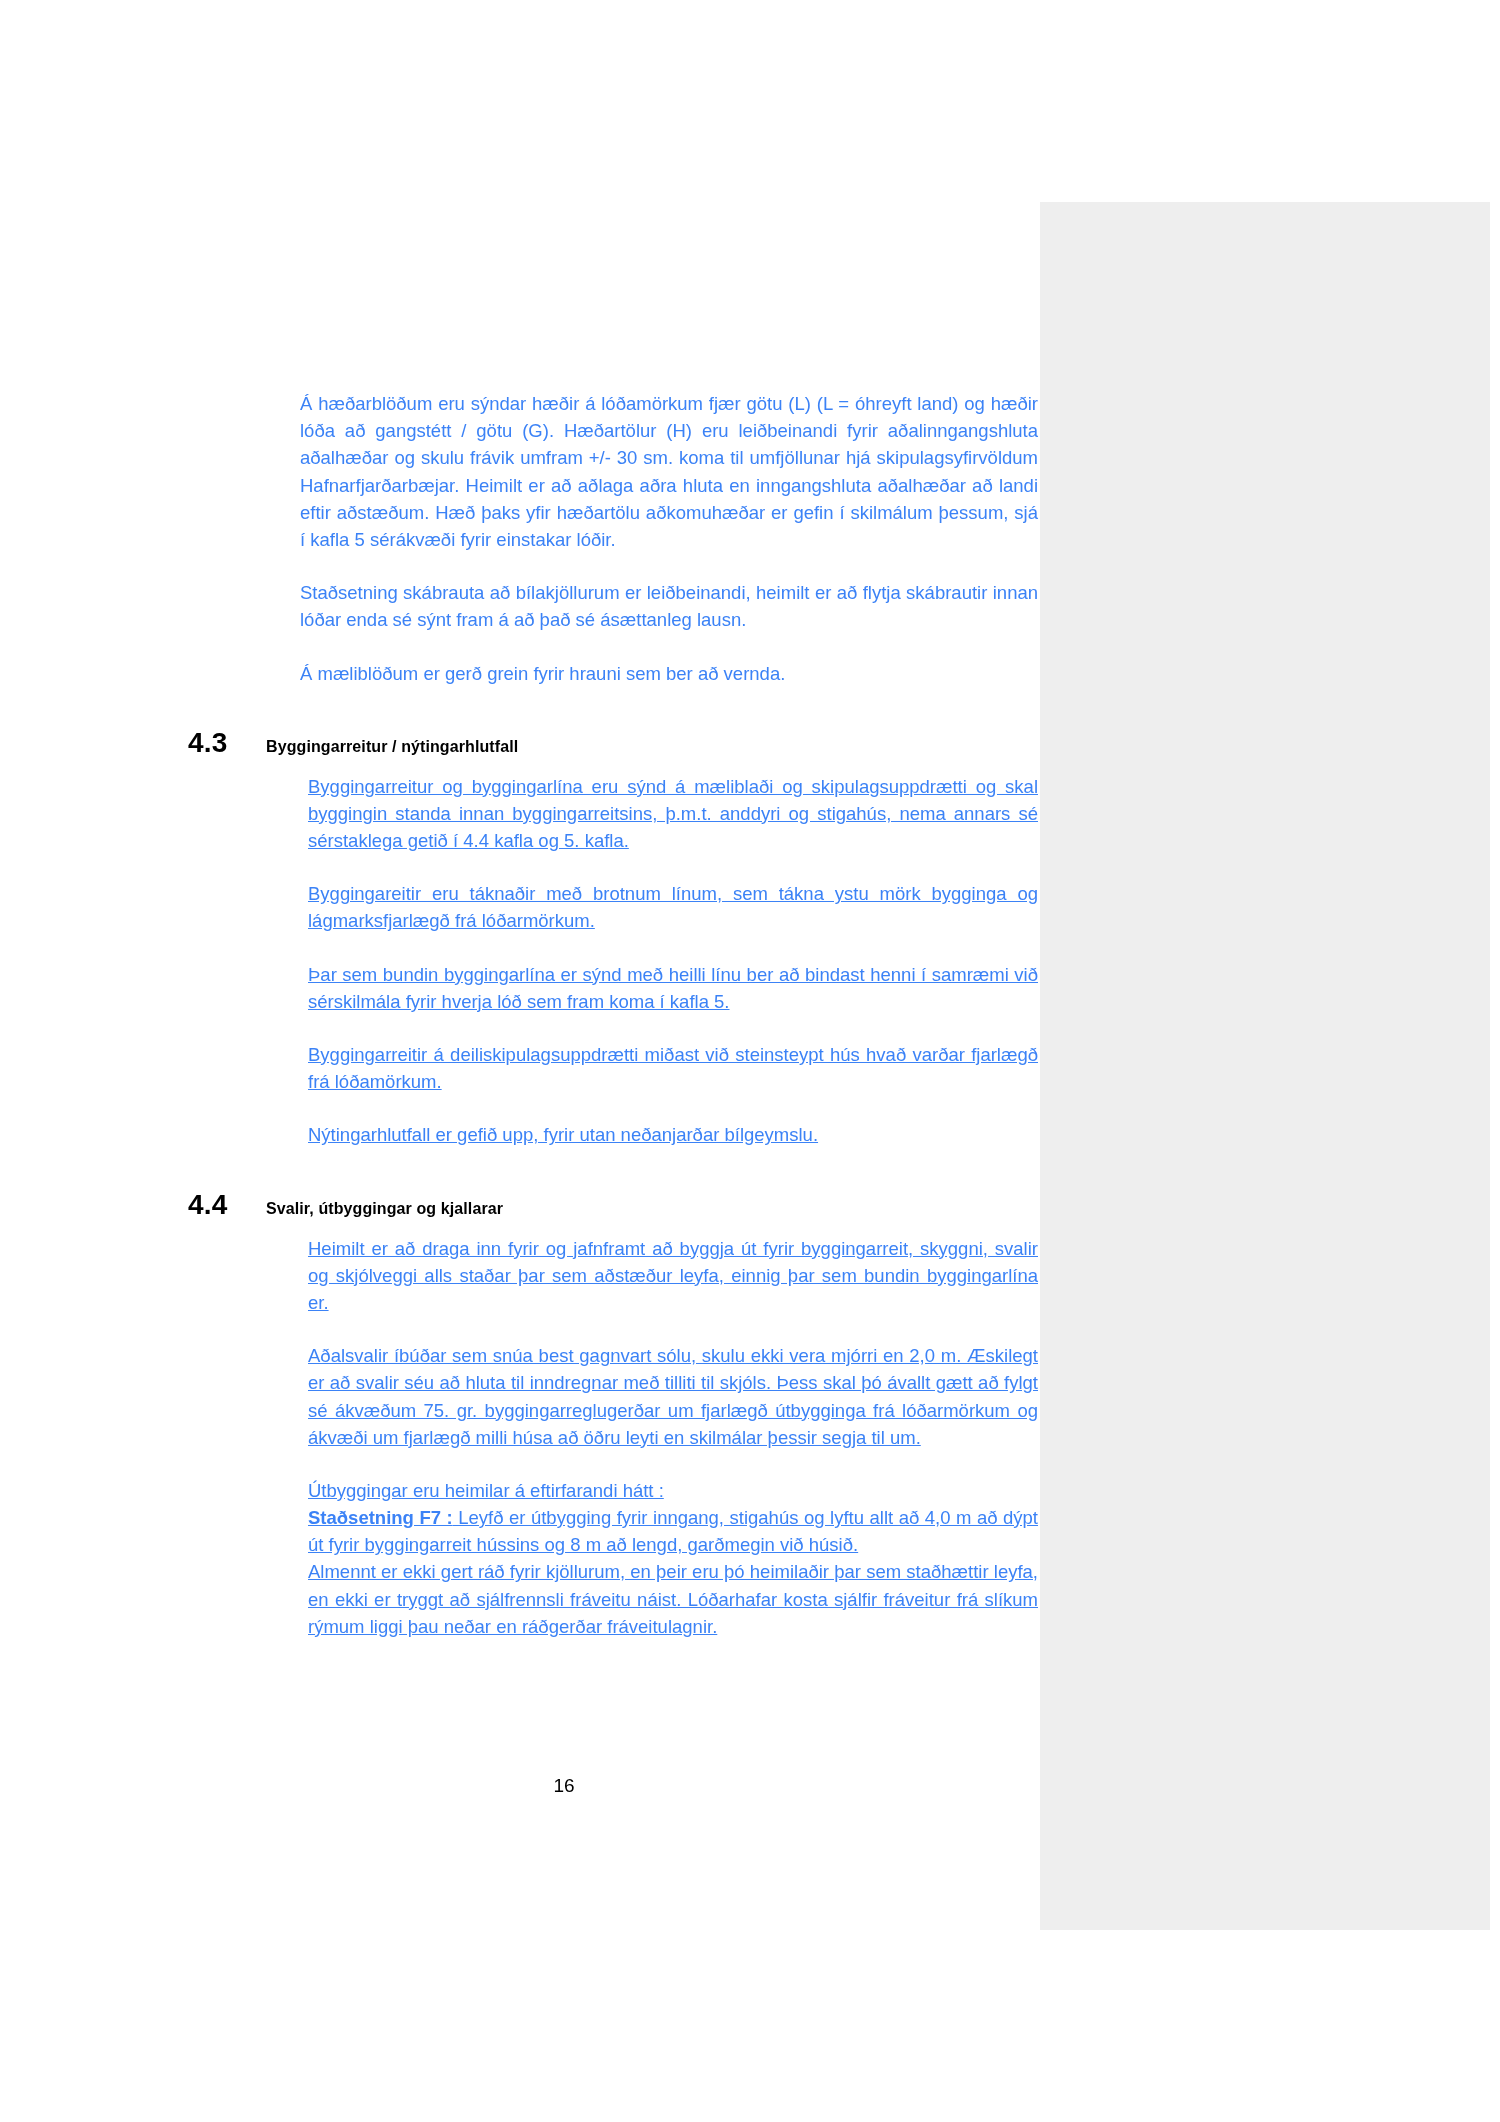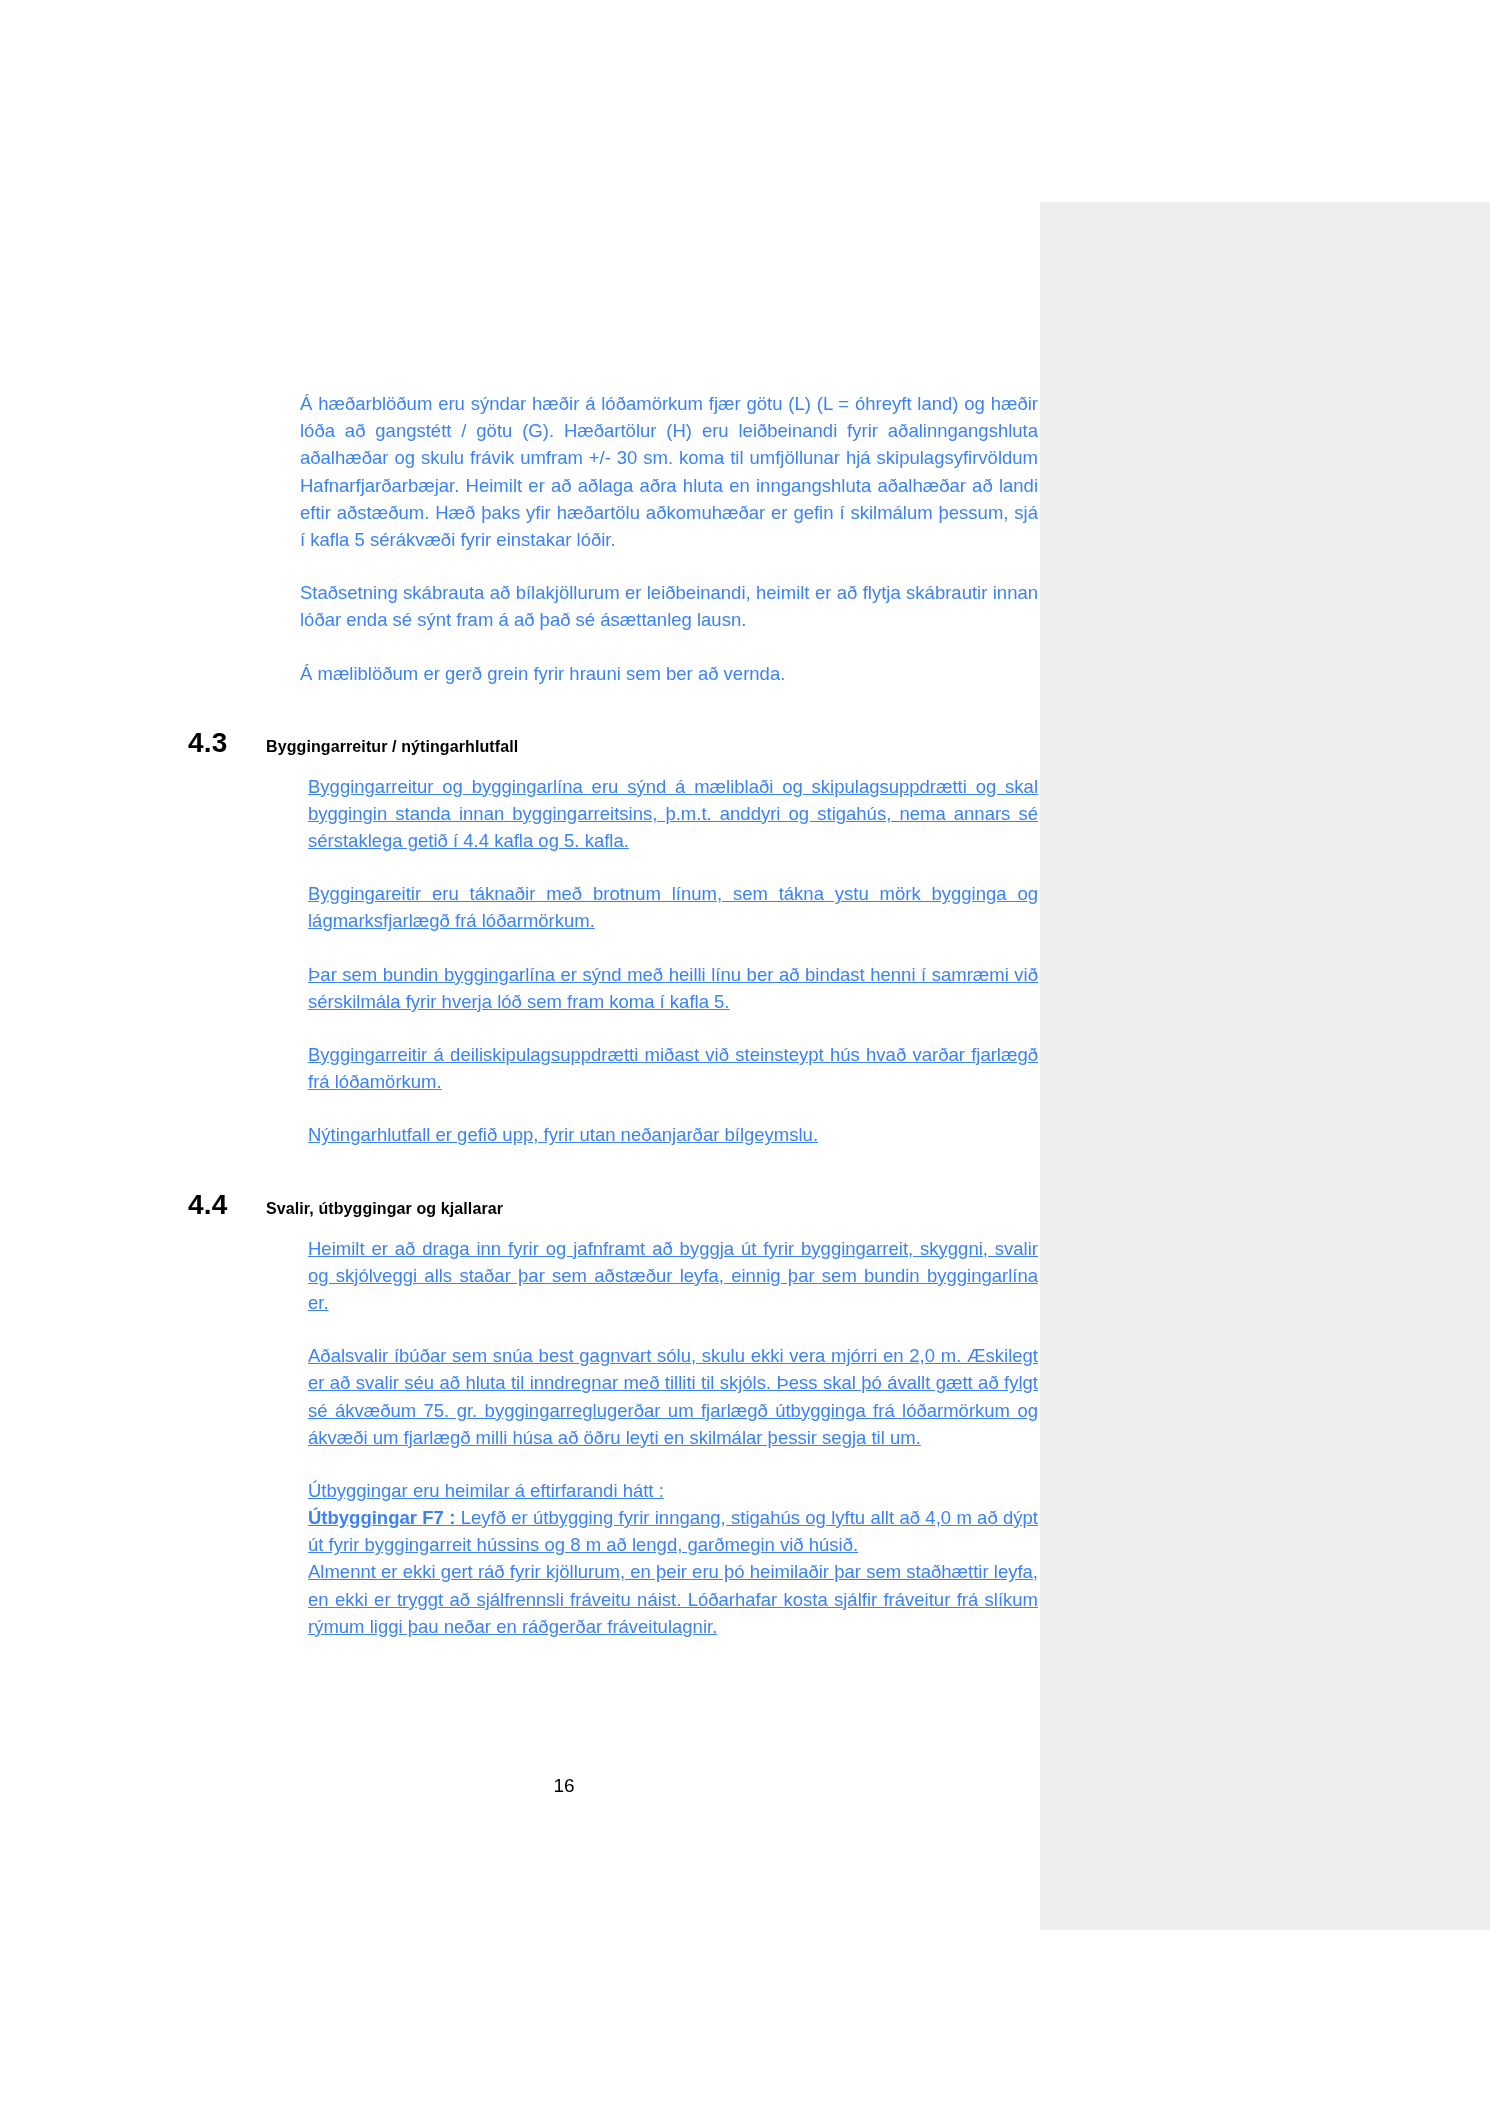--- a/index.html
+++ b/index.html
@@ -126,21 +126,21 @@
       <div class="num">4.4</div>
       <div class="title">Svalir, útbyggingar og kjallarar</div>
     </div>
 
     <div class="blockgroup">
       <p class="body tight">Heimilt er að draga inn fyrir og jafnframt að byggja út fyrir byggingarreit, skyggni, svalir og skjólveggi alls staðar þar sem aðstæður leyfa, einnig þar sem bundin byggingarlína er.</p>
       <p class="body">Aðalsvalir íbúðar sem snúa best gagnvart sólu, skulu ekki vera mjórri en 2,0 m.  Æskilegt er að svalir séu að hluta til inndregnar með tilliti til skjóls. Þess skal þó ávallt gætt að fylgt sé ákvæðum 75. gr. byggingarreglugerðar um fjarlægð útbygginga frá lóðarmörkum og ákvæði um fjarlægð milli húsa að öðru leyti en skilmálar þessir segja til um.</p>
 
       <p class="body">
         <span class="nowrapline">Útbyggingar eru heimilar á eftirfarandi hátt :</span>
-        <span class="lead">Útbyggingar F7 :</span><span> Leyfð er útbygging fyrir inngang, stigahús og lyftu allt að 4,0 m að dýpt út fyrir byggingarreit hússins og 8 m að lengd, garðmegin við húsið.</span>
+        <span class="lead">Staðsetning F7 :</span><span> Leyfð er útbygging fyrir inngang, stigahús og lyftu allt að 4,0 m að dýpt út fyrir byggingarreit hússins og 8 m að lengd, garðmegin við húsið.</span>
         <span class="nowrapline">Almennt er ekki gert ráð fyrir kjöllurum, en þeir eru þó heimilaðir þar sem staðhættir leyfa, en ekki er tryggt að sjálfrennsli fráveitu náist.  Lóðarhafar kosta sjálfir fráveitur frá slíkum rýmum liggi þau neðar en ráðgerðar fráveitulagnir.</span>
       </p>
     </div>
 
   </div>
 
   <div class="pagenum">16</div>
 
 </div>
 

